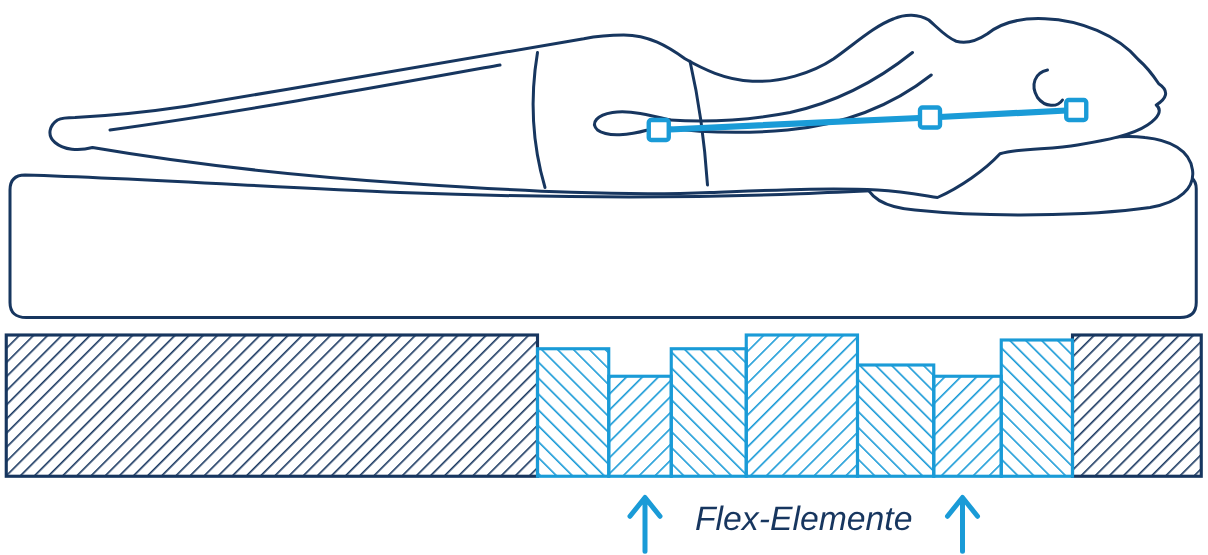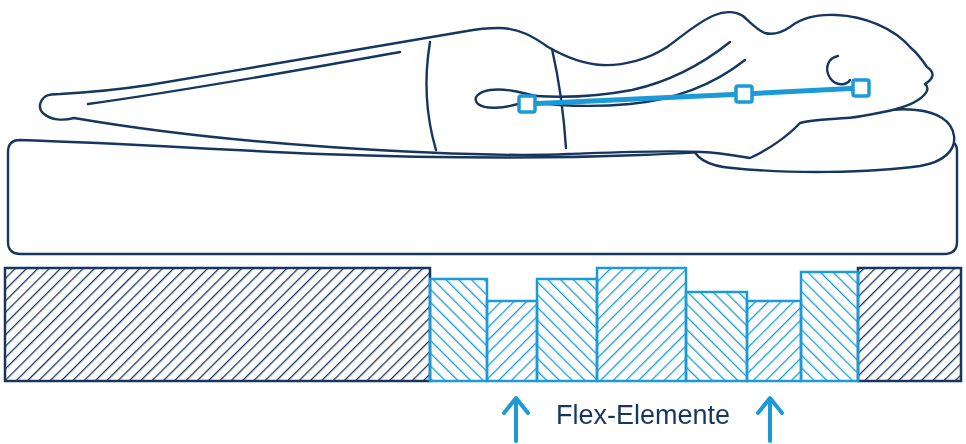--- a/index.html
+++ b/index.html
@@ -7,20 +7,21 @@
     --accent:#1a9bd7;
     --surface:#ffffff;
   }
   html,body{margin:0;padding:0;background:var(--surface);}
   .stage{
     position:relative;
     width:966px;height:444px;
     background:var(--surface);
     overflow:hidden;
     font-family:"Liberation Sans", sans-serif;
+    font-style:italic;
   }
   svg{display:block;}
   .line-art{fill:none;stroke:var(--outline);stroke-width:2.4;stroke-linecap:round;stroke-linejoin:round;}
   .solid-shape{fill:var(--surface);stroke:var(--outline);stroke-width:2.4;stroke-linejoin:round;}
   .spine{fill:none;stroke:var(--accent);stroke-width:5;stroke-linecap:round;stroke-linejoin:round;}
   .marker{fill:var(--surface);stroke:var(--accent);stroke-width:3.5;}
   .hd{stroke:var(--outline);stroke-width:2.6;}
   .hb{stroke:var(--accent);stroke-width:2.6;}
   .block-dark{fill:url(#hatchDark);stroke:var(--outline);stroke-width:2.5;}
   .block-blue-a{fill:url(#hatchBlueA);stroke:var(--accent);stroke-width:2.5;}

